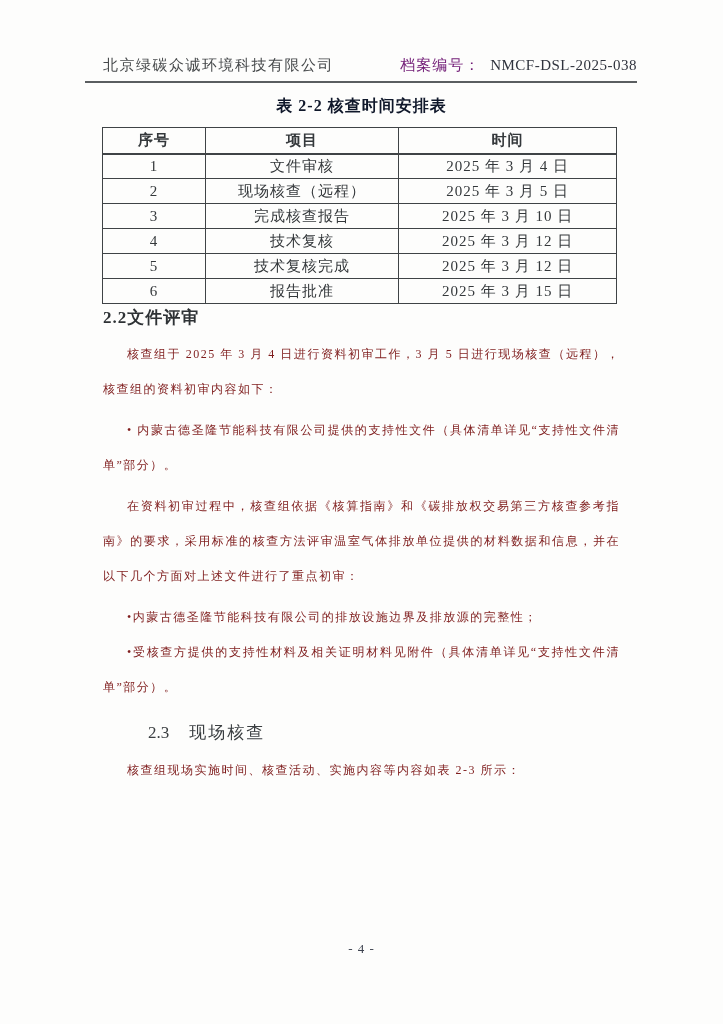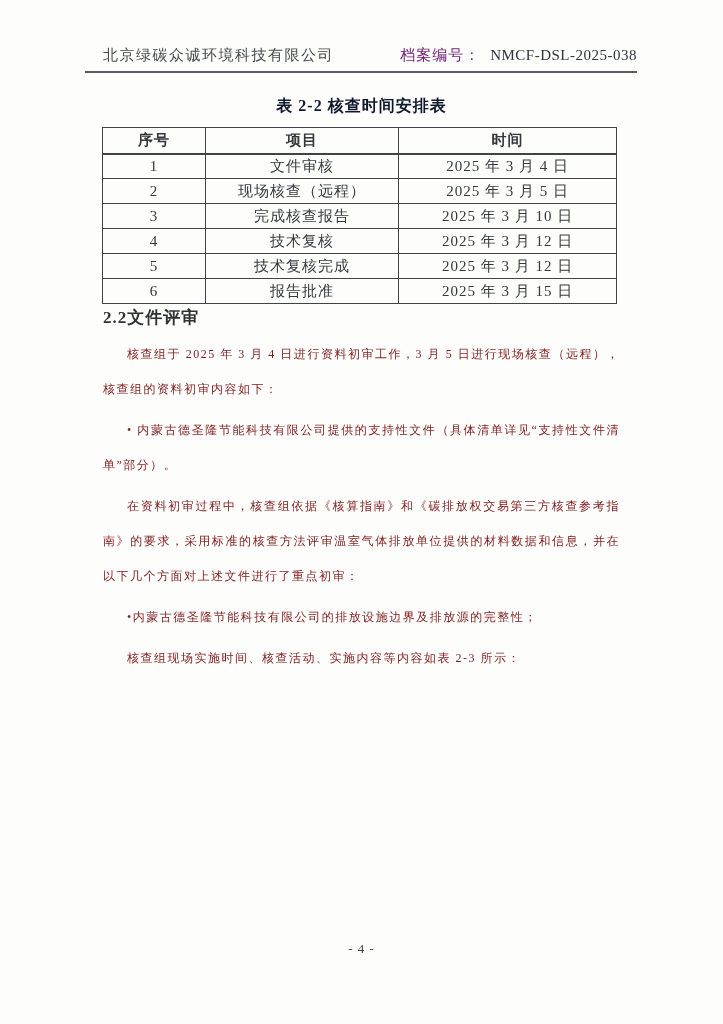--- a/index.html
+++ b/index.html
@@ -13,21 +13,21 @@
     font-family: "Liberation Serif", "DejaVu Serif", serif;
     color: #35393c;
     overflow: hidden;
   }
 
   
   .header {
     position: absolute;
     left: 85px;
     right: 86px;
-    top: 46px;
+    top: 56px;
     padding: 0 0 6px 0;
     border-bottom: 2px solid #5a5e60;
     display: flex;
     justify-content: space-between;
     align-items: flex-end;
   }
   .header-company {
     padding-left: 18px;
     font-size: 15px;
     letter-spacing: 1.5px;
@@ -189,21 +189,25 @@
     </div>
 
     <p class="para">核查组于 2025 年 3 月 4 日进行资料初审工作，3 月 5 日进行现场核查（远程），核查组的资料初审内容如下：</p>
 
     <p class="para">• 内蒙古德圣隆节能科技有限公司提供的支持性文件（具体清单详见“支持性文件清单”部分）。</p>
 
     <p class="para">在资料初审过程中，核查组依据《核算指南》和《碳排放权交易第三方核查参考指南》的要求，采用标准的核查方法评审温室气体排放单位提供的材料数据和信息，并在以下几个方面对上述文件进行了重点初审：</p>
 
     <p class="para">•内蒙古德圣隆节能科技有限公司的排放设施边界及排放源的完整性；</p>
 
-
+    <p class="para tight">•受核查方提供的支持性材料及相关证明材料见附件（具体清单详见“支持性文件清单”部分）。</p>
+
+    <div class="sec-heading-sub">
+      <span class="sec-num">2.3</span><span>现场核查</span>
+    </div>
 
     <p class="para">核查组现场实施时间、核查活动、实施内容等内容如表 2-3 所示：</p>
 
   </div>
 
   <div class="footer">- 4 -</div>
 
 </div>
 
 </body></html>

